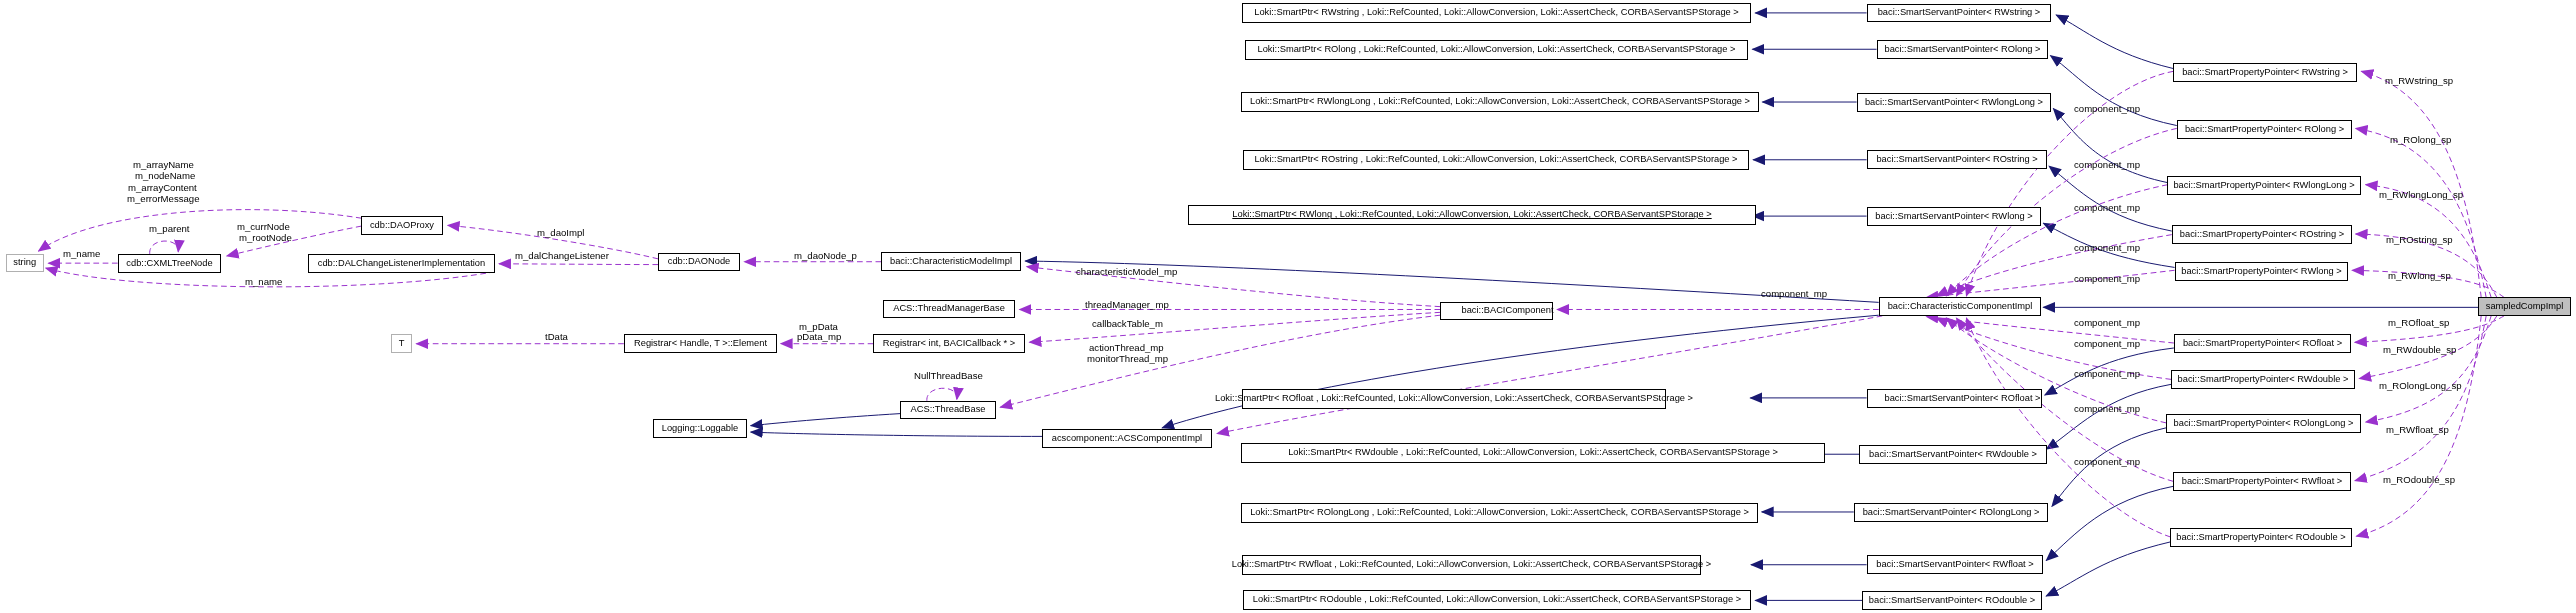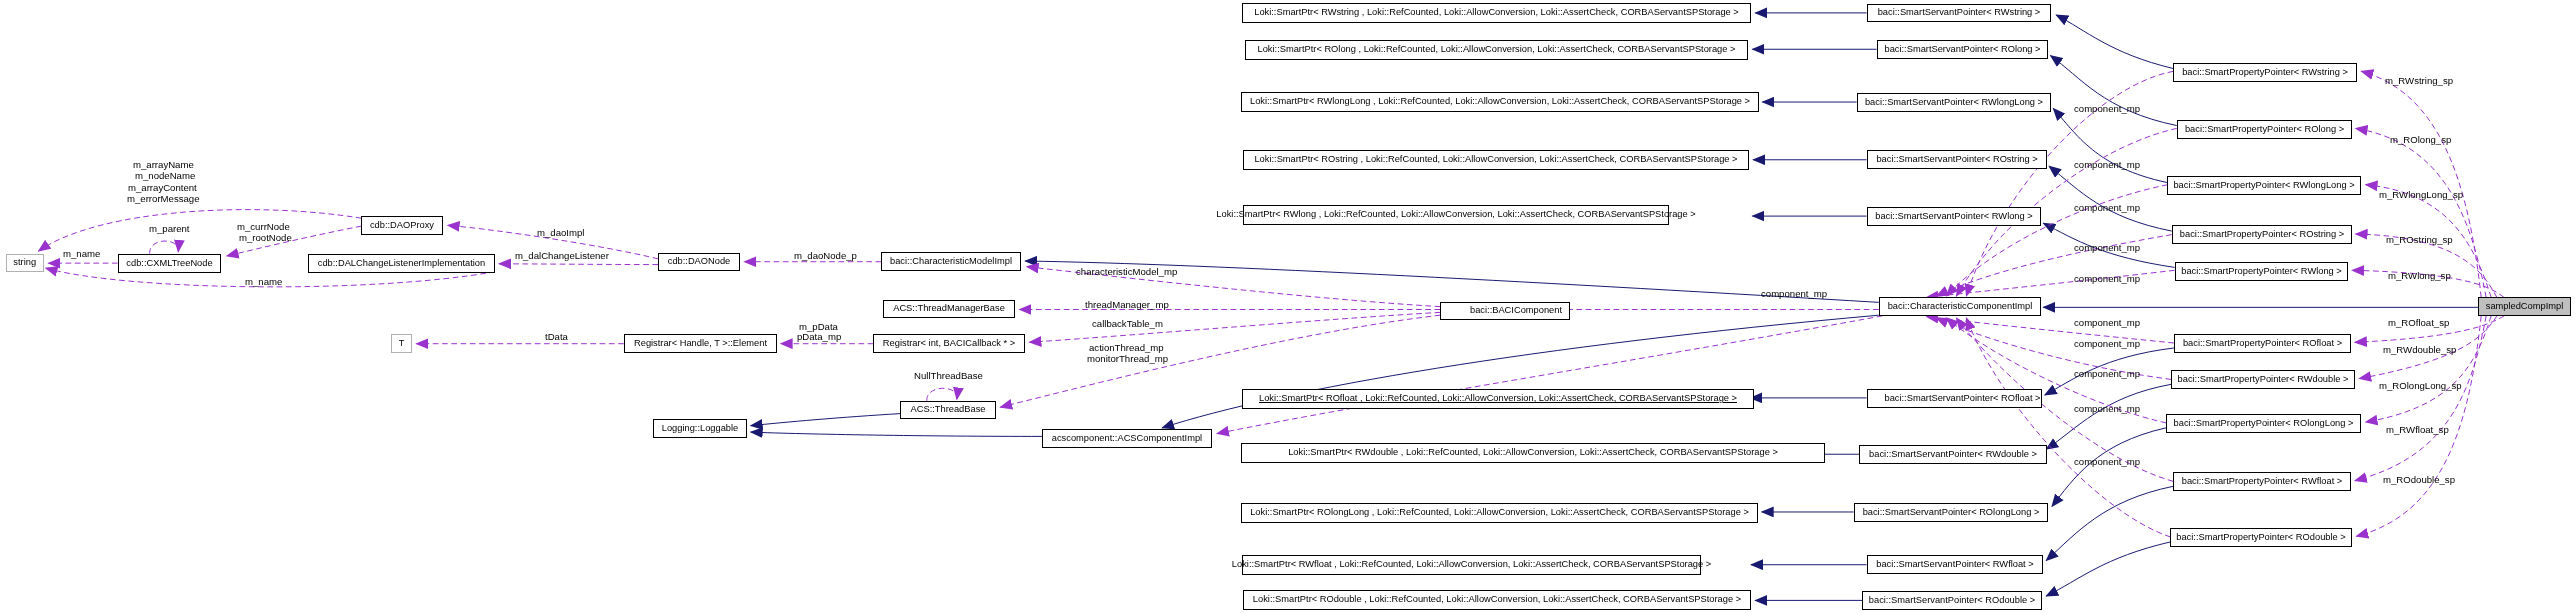--- a/index.html
+++ b/index.html
@@ -120,29 +120,29 @@
       <div class="node" style="left: 308px; top: 254px; width: 187px; height: 18.5px;">cdb::DALChangeListenerImplementation</div>
       <div class="node" style="left: 658px; top: 253px; width: 82px; height: 18px;">cdb::DAONode</div>
       <div class="node" style="left: 881px; top: 252px; width: 140px; height: 18.5px;">baci::CharacteristicModelImpl</div>
       <div class="node" style="left: 883px; top: 300px; width: 132px; height: 18px;">ACS::ThreadManagerBase</div>
       <div class="node ext" style="left: 391px; top: 334px; width: 21.4px; height: 19px;">T</div>
       <div class="node" style="left: 624px; top: 334px; width: 153px; height: 19px;">Registrar&lt; Handle, T &gt;::Element</div>
       <div class="node" style="left: 873px; top: 334px; width: 152px; height: 19px;">Registrar&lt; int, BACICallback * &gt;</div>
       <div class="node" style="left: 900px; top: 401px; width: 96px; height: 18px;">ACS::ThreadBase</div>
       <div class="node" style="left: 653px; top: 419px; width: 94px; height: 19px;">Logging::Loggable</div>
       <div class="node" style="left: 1042px; top: 429px; width: 170px; height: 18.5px;">acscomponent::ACSComponentImpl</div>
-      <div class="node" style="left: 1440px; top: 302px; width: 130px; height: 18px; padding-left: 22px;">baci::BACIComponent</div>
+      <div class="node" style="left: 1440px; top: 302px; width: 113px; height: 18px; padding-left: 22px;">baci::BACIComponent</div>
       <div class="node" style="left: 1879px; top: 297px; width: 162px; height: 18.5px;">baci::CharacteristicComponentImpl</div>
       <div class="node focus" style="left: 2478px; top: 297px; width: 93px; height: 18.5px;">sampledCompImpl</div>
       <div class="node" style="left: 1242px; top: 2.9px; width: 509px; height: 20px;">Loki::SmartPtr&lt; RWstring , Loki::RefCounted, Loki::AllowConversion, Loki::AssertCheck, CORBAServantSPStorage &gt;</div>
       <div class="node" style="left: 1245px; top: 40px; width: 503px; height: 20px;">Loki::SmartPtr&lt; ROlong , Loki::RefCounted, Loki::AllowConversion, Loki::AssertCheck, CORBAServantSPStorage &gt;</div>
       <div class="node" style="left: 1241px; top: 92px; width: 518px; height: 20px;">Loki::SmartPtr&lt; RWlongLong , Loki::RefCounted, Loki::AllowConversion, Loki::AssertCheck, CORBAServantSPStorage &gt;</div>
       <div class="node" style="left: 1243px; top: 150px; width: 506px; height: 20px;">Loki::SmartPtr&lt; ROstring , Loki::RefCounted, Loki::AllowConversion, Loki::AssertCheck, CORBAServantSPStorage &gt;</div>
-      <div class="node" style="left: 1243px; top: 205px; width: 426px; height: 20px;">Loki::SmartPtr&lt; RWlong , Loki::RefCounted, Loki::AllowConversion, Loki::AssertCheck, CORBAServantSPStorage &gt;</div>
-      <div class="node" style="left: 1242px; top: 389px; width: 512px; height: 20px; text-decoration: underline;">Loki::SmartPtr&lt; ROfloat , Loki::RefCounted, Loki::AllowConversion, Loki::AssertCheck, CORBAServantSPStorage &gt;</div>
+      <div class="node" style="left: 1188px; top: 205px; width: 568px; height: 20px; text-decoration: underline;">Loki::SmartPtr&lt; RWlong , Loki::RefCounted, Loki::AllowConversion, Loki::AssertCheck, CORBAServantSPStorage &gt;</div>
+      <div class="node" style="left: 1242px; top: 389px; width: 424px; height: 20px;">Loki::SmartPtr&lt; ROfloat , Loki::RefCounted, Loki::AllowConversion, Loki::AssertCheck, CORBAServantSPStorage &gt;</div>
       <div class="node" style="left: 1241px; top: 443px; width: 584px; height: 20px;">Loki::SmartPtr&lt; RWdouble , Loki::RefCounted, Loki::AllowConversion, Loki::AssertCheck, CORBAServantSPStorage &gt;</div>
       <div class="node" style="left: 1241px; top: 503px; width: 517px; height: 20px;">Loki::SmartPtr&lt; ROlongLong , Loki::RefCounted, Loki::AllowConversion, Loki::AssertCheck, CORBAServantSPStorage &gt;</div>
       <div class="node" style="left: 1242px; top: 555px; width: 459px; height: 20px;">Loki::SmartPtr&lt; RWfloat , Loki::RefCounted, Loki::AllowConversion, Loki::AssertCheck, CORBAServantSPStorage &gt;</div>
       <div class="node" style="left: 1243px; top: 590px; width: 508px; height: 20px;">Loki::SmartPtr&lt; ROdouble , Loki::RefCounted, Loki::AllowConversion, Loki::AssertCheck, CORBAServantSPStorage &gt;</div>
       <div class="node" style="left: 1867px; top: 3.6px; width: 184px; height: 18.5px;">baci::SmartServantPointer&lt; RWstring &gt;</div>
       <div class="node" style="left: 1877px; top: 40px; width: 171px; height: 18.5px;">baci::SmartServantPointer&lt; ROlong &gt;</div>
       <div class="node" style="left: 1857px; top: 93px; width: 194px; height: 18.5px;">baci::SmartServantPointer&lt; RWlongLong &gt;</div>
       <div class="node" style="left: 1867px; top: 150px; width: 180px; height: 18.5px;">baci::SmartServantPointer&lt; ROstring &gt;</div>
       <div class="node" style="left: 1867px; top: 207px; width: 174px; height: 18.5px;">baci::SmartServantPointer&lt; RWlong &gt;</div>
       <div class="node" style="left: 1867px; top: 389px; width: 175px; height: 18.5px; padding-left: 16px;">baci::SmartServantPointer&lt; ROfloat &gt;</div>

